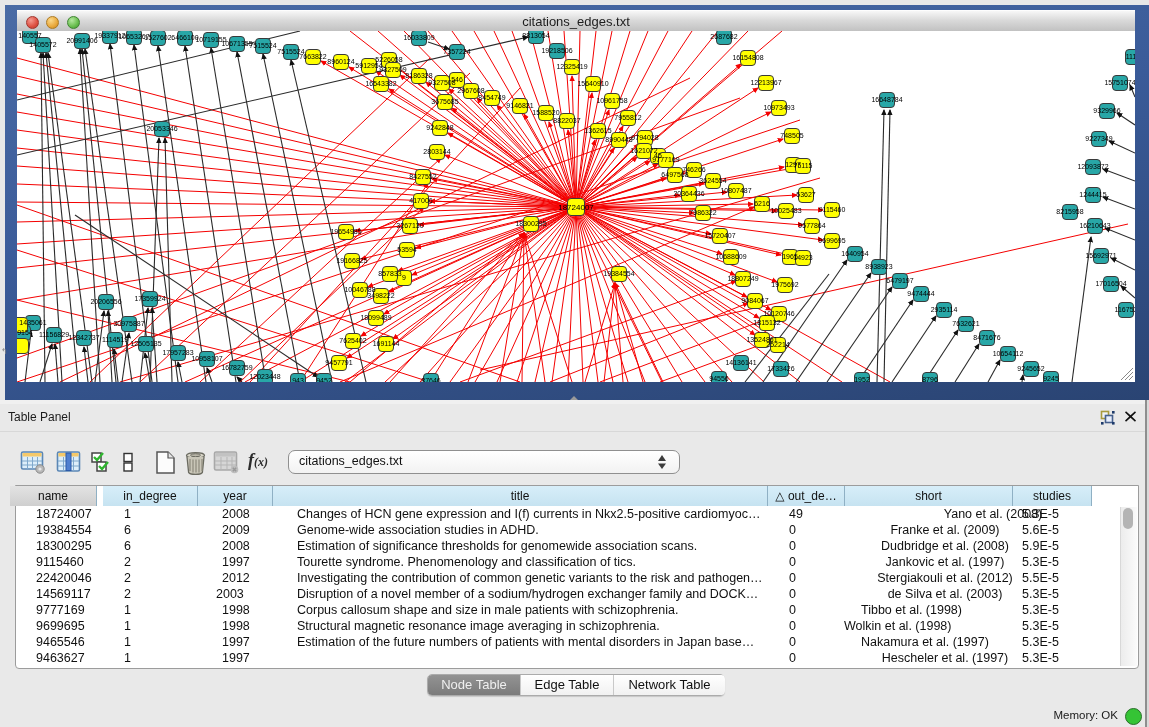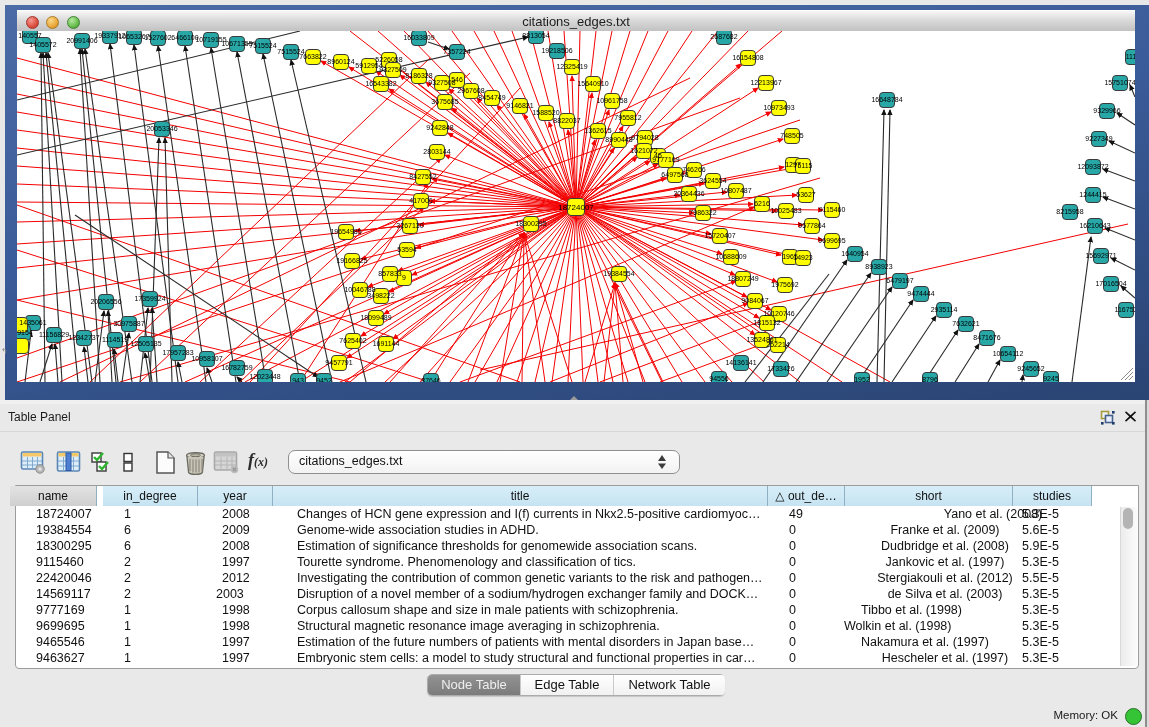--- a/index.html
+++ b/index.html
@@ -681,21 +681,20 @@
     <span style="left:206px">1997</span>
     <span style="left:281px">Estimation of the future numbers of patients with mental disorders in Japan base…</span>
     <span style="left:773px">0</span>
     <span style="left:845px;width:168px;text-align:left">Nakamura et al. (1997)</span>
     <span style="left:1006px">5.3E-5</span>
   </div>
 <div class="trow" style="top:651px">
     <span style="left:20px">9463627</span>
     <span style="left:108px">1</span>
     <span style="left:206px">1997</span>
-    <span style="left:281px">Embryonic stem cells: a model to study structural and functional properties in car…</span>
     <span style="left:773px">0</span>
     <span style="left:845px;width:168px;text-align:center">Hescheler et al. (1997)</span>
     <span style="left:1006px">5.3E-5</span>
   </div>
 <div style="position:absolute;left:1120px;top:507px;width:16px;height:159px;background:linear-gradient(90deg,#ececec,#fbfbfb);border-left:1px solid #d8d8d8"></div>
 <div style="position:absolute;left:1123px;top:508px;width:10px;height:21px;background:#b4b4b4;border-radius:5px"></div>
 <div id="tabs" style="width:296px">
 <div class="tab" style="left:0;width:92px;background:linear-gradient(#939393,#7b7b7b);color:#efefef;border-radius:4px 0 0 4px">Node Table</div>
 <div class="tab" style="left:92px;width:92px;background:linear-gradient(#ffffff,#f1f1f1);color:#111;border-left:1px solid #c9c9c9">Edge Table</div>
 <div class="tab" style="left:185px;width:111px;background:linear-gradient(#ffffff,#f1f1f1);color:#111;border-left:1px solid #c9c9c9;border-radius:0 4px 4px 0">Network Table</div>

